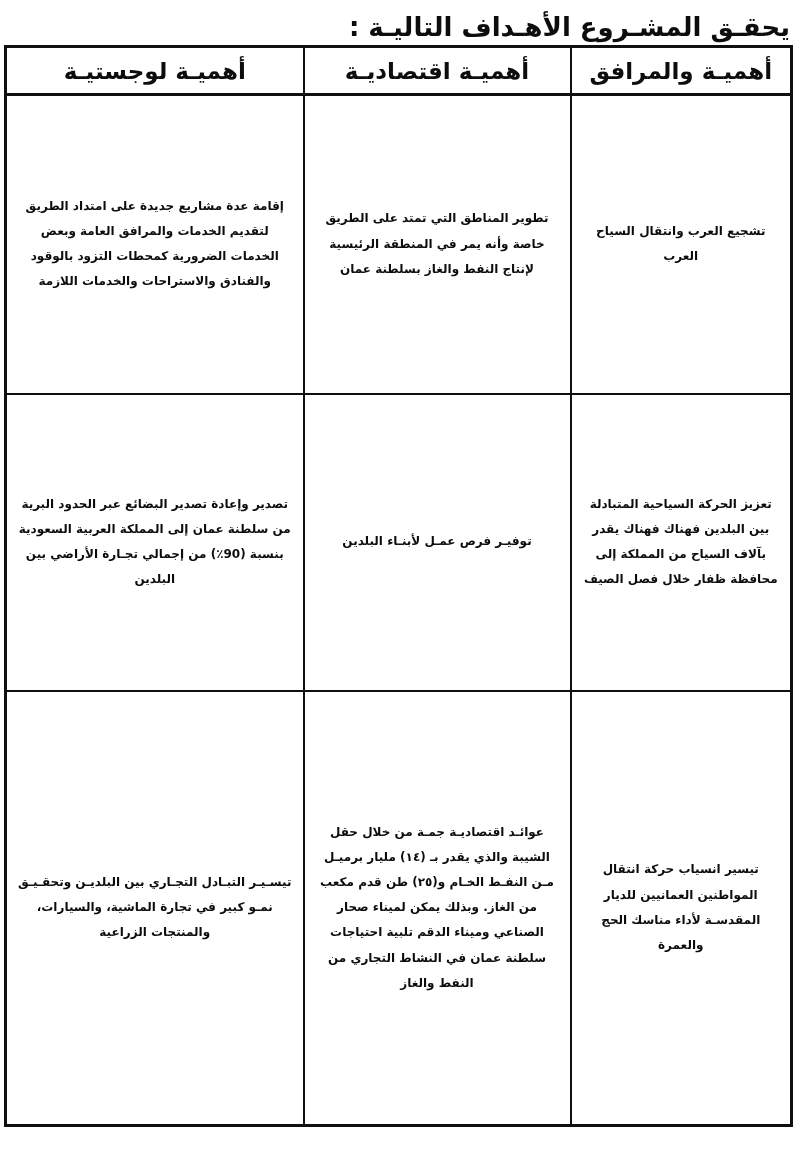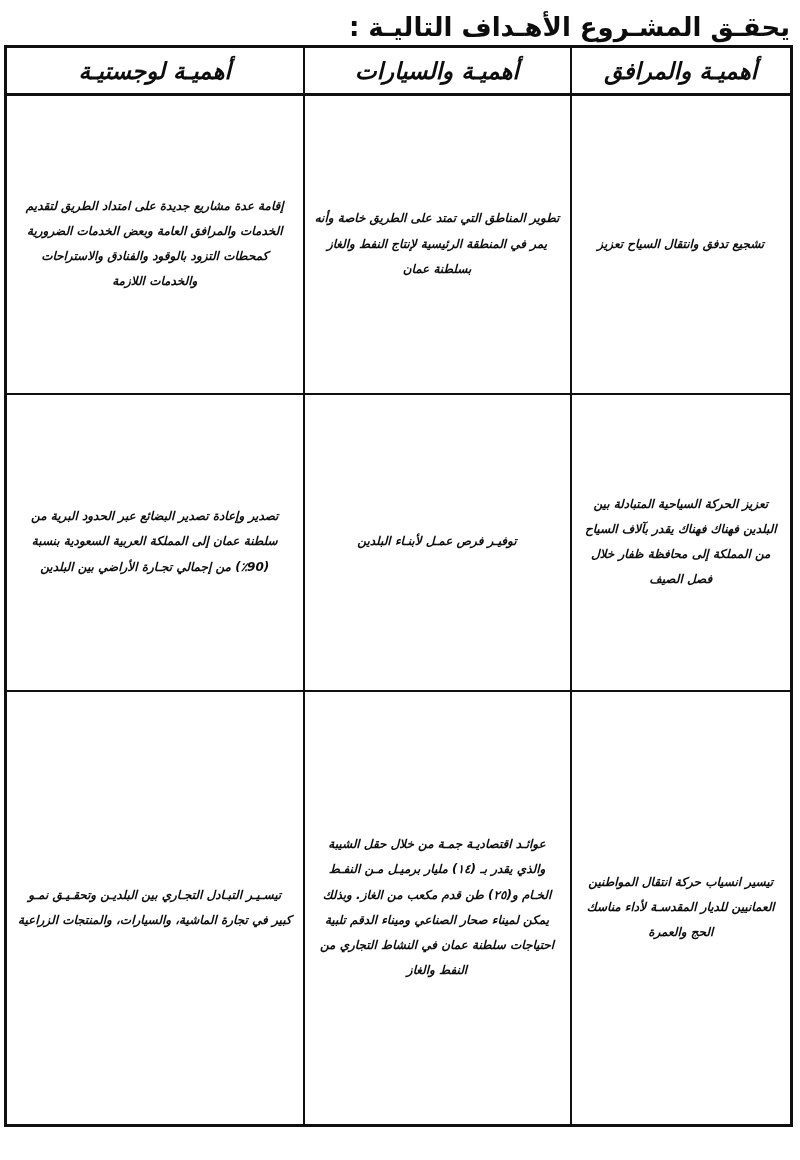--- a/index.html
+++ b/index.html
@@ -39,21 +39,20 @@
   table.objectives th,
   table.objectives td {
     border: 2px solid #101010;
     text-align: center;
     vertical-align: middle;
     font-weight: bold;
     color: #0d0d0d;
     padding: 4px 10px;
     box-sizing: border-box;
     overflow: hidden;
-    font-style: italic;
   }
   table.objectives thead th {
     font-size: 23px;
     height: 48px;
     border-bottom: 3px solid #101010;
     padding: 2px 6px;
   }
   table.objectives td {
     font-size: 12px;
     line-height: 2.1;
@@ -74,27 +73,27 @@
 
   <table class="objectives">
     <colgroup>
       <col class="col-tourism">
       <col class="col-economic">
       <col class="col-logistics">
     </colgroup>
     <thead>
       <tr>
         <th>أهميـة والمرافق</th>
-        <th>أهميـة والسيارات</th>
+        <th>أهميـة اقتصاديـة</th>
         <th>أهميـة لوجستيـة</th>
       </tr>
     </thead>
     <tbody>
       <tr class="row-1">
-        <td>تشجيع تدفق وانتقال السياح تعزيز</td>
+        <td>تشجيع العرب وانتقال السياح العرب</td>
         <td>تطوير المناطق التي تمتد على الطريق خاصة وأنه يمر في المنطقة الرئيسية لإنتاج النفط والغاز بسلطنة عمان</td>
         <td>إقامة عدة مشاريع جديدة على امتداد الطريق لتقديم الخدمات والمرافق العامة وبعض الخدمات الضرورية كمحطات التزود بالوقود والفنادق والاستراحات والخدمات اللازمة</td>
       </tr>
       <tr class="row-2">
         <td>تعزيز الحركة السياحية المتبادلة بين البلدين فهناك فهناك يقدر بآلاف السياح من المملكة إلى محافظة ظفار خلال فصل الصيف</td>
         <td>توفيـر فرص عمـل لأبنـاء البلدين</td>
         <td>تصدير وإعادة تصدير البضائع عبر الحدود البرية من سلطنة عمان إلى المملكة العربية السعودية بنسبة (90٪) من إجمالي تجـارة الأراضي بين البلدين</td>
       </tr>
       <tr class="row-3">
         <td>تيسير انسياب حركة انتقال المواطنين العمانيين للديار المقدسـة لأداء مناسك الحج والعمرة</td>

